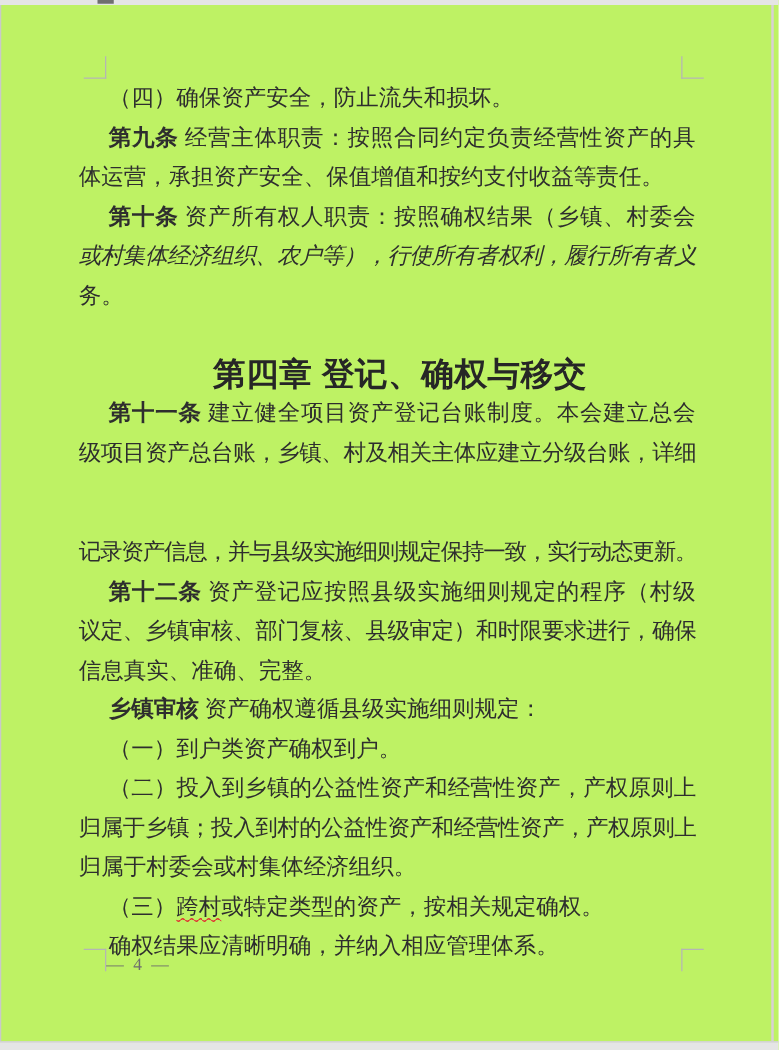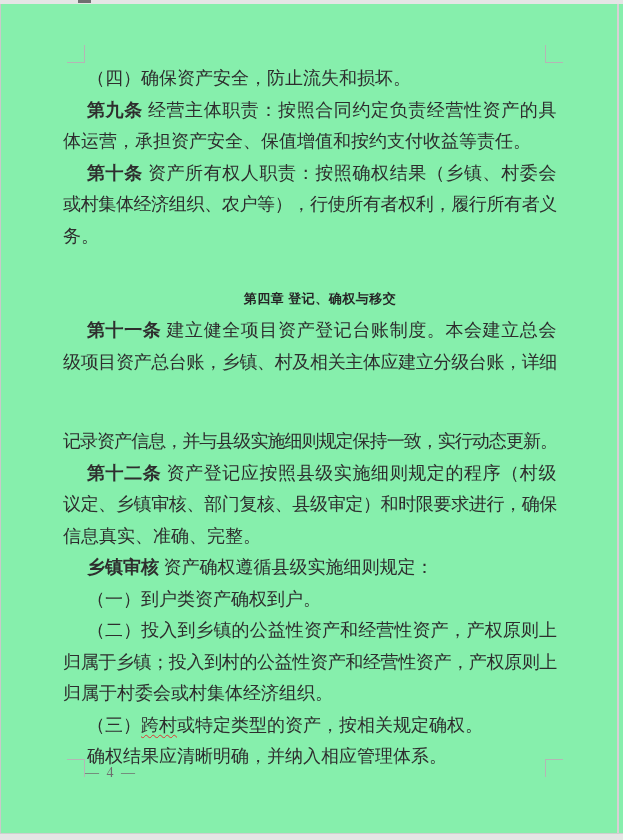--- a/index.html
+++ b/index.html
@@ -1,19 +1,19 @@
 <!DOCTYPE html>
 <html><head>
 <meta charset="utf-8">
 <style>
   html,body { margin:0; padding:0; background:#ffffff; }
   .screen {
     position:relative;
     width:623px; height:840px;
-    background:#86efac;
+    background:#bef264;
     overflow:hidden;
     font-family:"Liberation Serif","DejaVu Serif",serif;
   }
   
   .chrome-top {
     position:absolute; left:0; top:0; width:623px; height:4px;
     background:#e5e5e5;
   }
   .top-blip {
     position:absolute; left:78px; top:0; width:13px; height:3px;
@@ -53,21 +53,21 @@
   .sq {
     text-decoration-line:underline;
     text-decoration-style:wavy;
     text-decoration-color:#e03432;
     text-decoration-thickness:1px;
     text-underline-offset:3px;
   }
   .chapter-heading {
     font-family:"Liberation Sans","DejaVu Sans",sans-serif;
     font-weight:700;
-    font-size:13px;
+    font-size:26px;
     line-height:32px;
     height:32px;
     margin-top:31px;
     text-align:center;
     padding-left:20px;
     color:#262626;
     letter-spacing:0.5px;
   }
   .page-number {
     position:absolute; left:85px; top:764px;
@@ -88,21 +88,21 @@
   <div class="crop tl"></div>
   <div class="crop tr"></div>
   <div class="crop bl"></div>
   <div class="crop br"></div>
 
   <div class="doc-text">
       <div class="tline indent"><span class="ls"><span>（四）确保资产安全，防止流失和损坏。</span></span></div>
       <div class="tline indent full"><span class="ls" style="letter-spacing: 0.596154px;"><span class="b">第九条</span><span> 经营主体职责：按照合同约定负责经营性资产的具</span></span></div>
       <div class="tline"><span class="ls"><span>体运营，承担资产安全、保值增值和按约支付收益等责任。</span></span></div>
       <div class="tline indent full"><span class="ls" style="letter-spacing: 0.596154px;"><span class="b">第十条</span><span> 资产所有权人职责：按照确权结果（乡镇、村委会</span></span></div>
-      <div class="tline full"><span class="ls" style="letter-spacing: -0.357143px;"><span>或村集体经济组织、农户等），行使所有者权利，履行所有者义</span></span></div>
+      <div class="tline full"><span class="ls" style="letter-spacing: -0.357143px; font-style: italic;"><span>或村集体经济组织、农户等），行使所有者权利，履行所有者义</span></span></div>
       <div class="tline"><span class="ls"><span>务。</span></span></div>
       <div class="chapter-heading">第四章 登记、确权与移交</div>
       <div class="tline indent full"><span class="ls" style="letter-spacing: 0.596154px;"><span class="b">第十一条</span><span> 建立健全项目资产登记台账制度。本会建立总会</span></span></div>
       <div class="tline full"><span class="ls" style="letter-spacing: -0.357143px;"><span>级项目资产总台账，乡镇、村及相关主体应建立分级台账，详细</span></span></div>
       <div class="tline full"><span class="ls" style="letter-spacing: -0.965517px; margin-top: 48px;"><span>记录资产信息，并与县级实施细则规定保持一致，实行动态更新。</span></span></div>
       <div class="tline indent full"><span class="ls" style="letter-spacing: 0.596154px; text-align: center;"><span class="b">第十二条</span><span> 资产登记应按照县级实施细则规定的程序（村级</span></span></div>
       <div class="tline full"><span class="ls" style="letter-spacing: -0.357143px;"><span>议定、乡镇审核、部门复核、县级审定）和时限要求进行，确保</span></span></div>
       <div class="tline"><span class="ls"><span>信息真实、准确、完整。</span></span></div>
       <div class="tline indent"><span class="ls"><span class="b">乡镇审核</span><span> 资产确权遵循县级实施细则规定：</span></span></div>
       <div class="tline indent"><span class="ls"><span>（一）到户类资产确权到户。</span></span></div>

